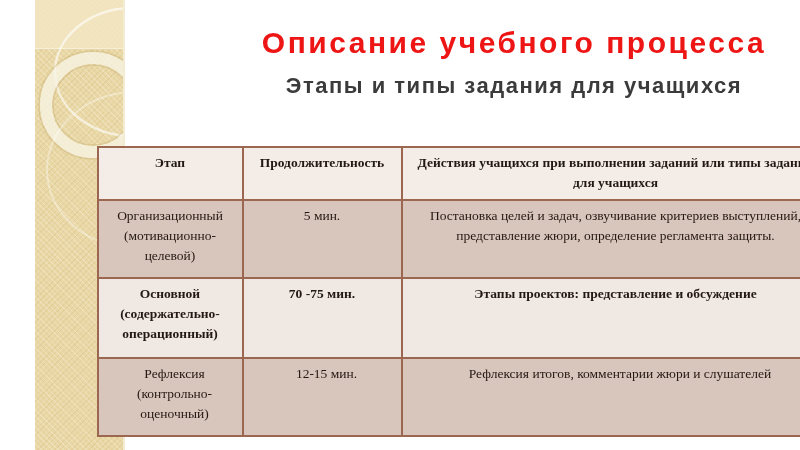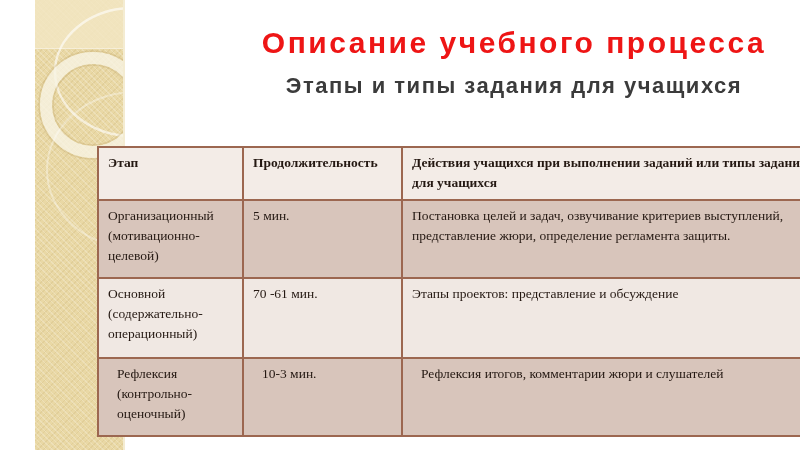--- a/index.html
+++ b/index.html
@@ -70,35 +70,35 @@
     border-collapse:collapse;
     table-layout:fixed;
     font-family:"Liberation Serif", serif;
     font-size:13.5px;
     color:var(--cell-text);
     border:2px solid var(--table-border-outer);
   }
   table.stages th, table.stages td{
     border:2px solid var(--table-border);
     vertical-align:top;
-    text-align:left;
+    text-align:center;
     padding:5px 10px 5px 9px;
     line-height:1.5;
     box-sizing:border-box;
     overflow:hidden;
   }
   table.stages th{
     background:var(--header-bg);
     font-weight:bold;
     height:46px;
   }
   tr.row-dark td{background:var(--row-dark-bg);}
   tr.row-light td{background:var(--row-light-bg);}
   tr.r1 td{height:78px;}
-  tr.r2 td{height:80px;}
+  tr.r2 td{height:80px;font-weight:bold;}
   tr.r3 td{height:78px;padding-left:18px;}
   col.c1{width:145px;}
   col.c2{width:159px;}
   col.c3{width:428px;}
 </style>
 </head>
 <body>
 
 <div class="slide">
 
@@ -132,24 +132,24 @@
       </tr>
     </thead>
     <tbody>
       <tr class="row-dark r1">
         <td>Организационный (мотивационно-целевой)</td>
         <td>5 мин.</td>
         <td>Постановка целей и задач, озвучивание критериев выступлений, представление жюри, определение регламента защиты.</td>
       </tr>
       <tr class="row-light r2">
         <td>Основной (содержательно-операционный)</td>
-        <td>70 -61 мин.</td>
+        <td>70 -75 мин.</td>
         <td>Этапы проектов: представление и обсуждение</td>
       </tr>
       <tr class="row-dark r3">
         <td>Рефлексия (контрольно-оценочный)</td>
-        <td>10-3 мин.</td>
+        <td>12-15 мин.</td>
         <td>Рефлексия итогов, комментарии жюри и слушателей</td>
       </tr>
     </tbody>
   </table>
 
 </div>
 
 </body></html>

